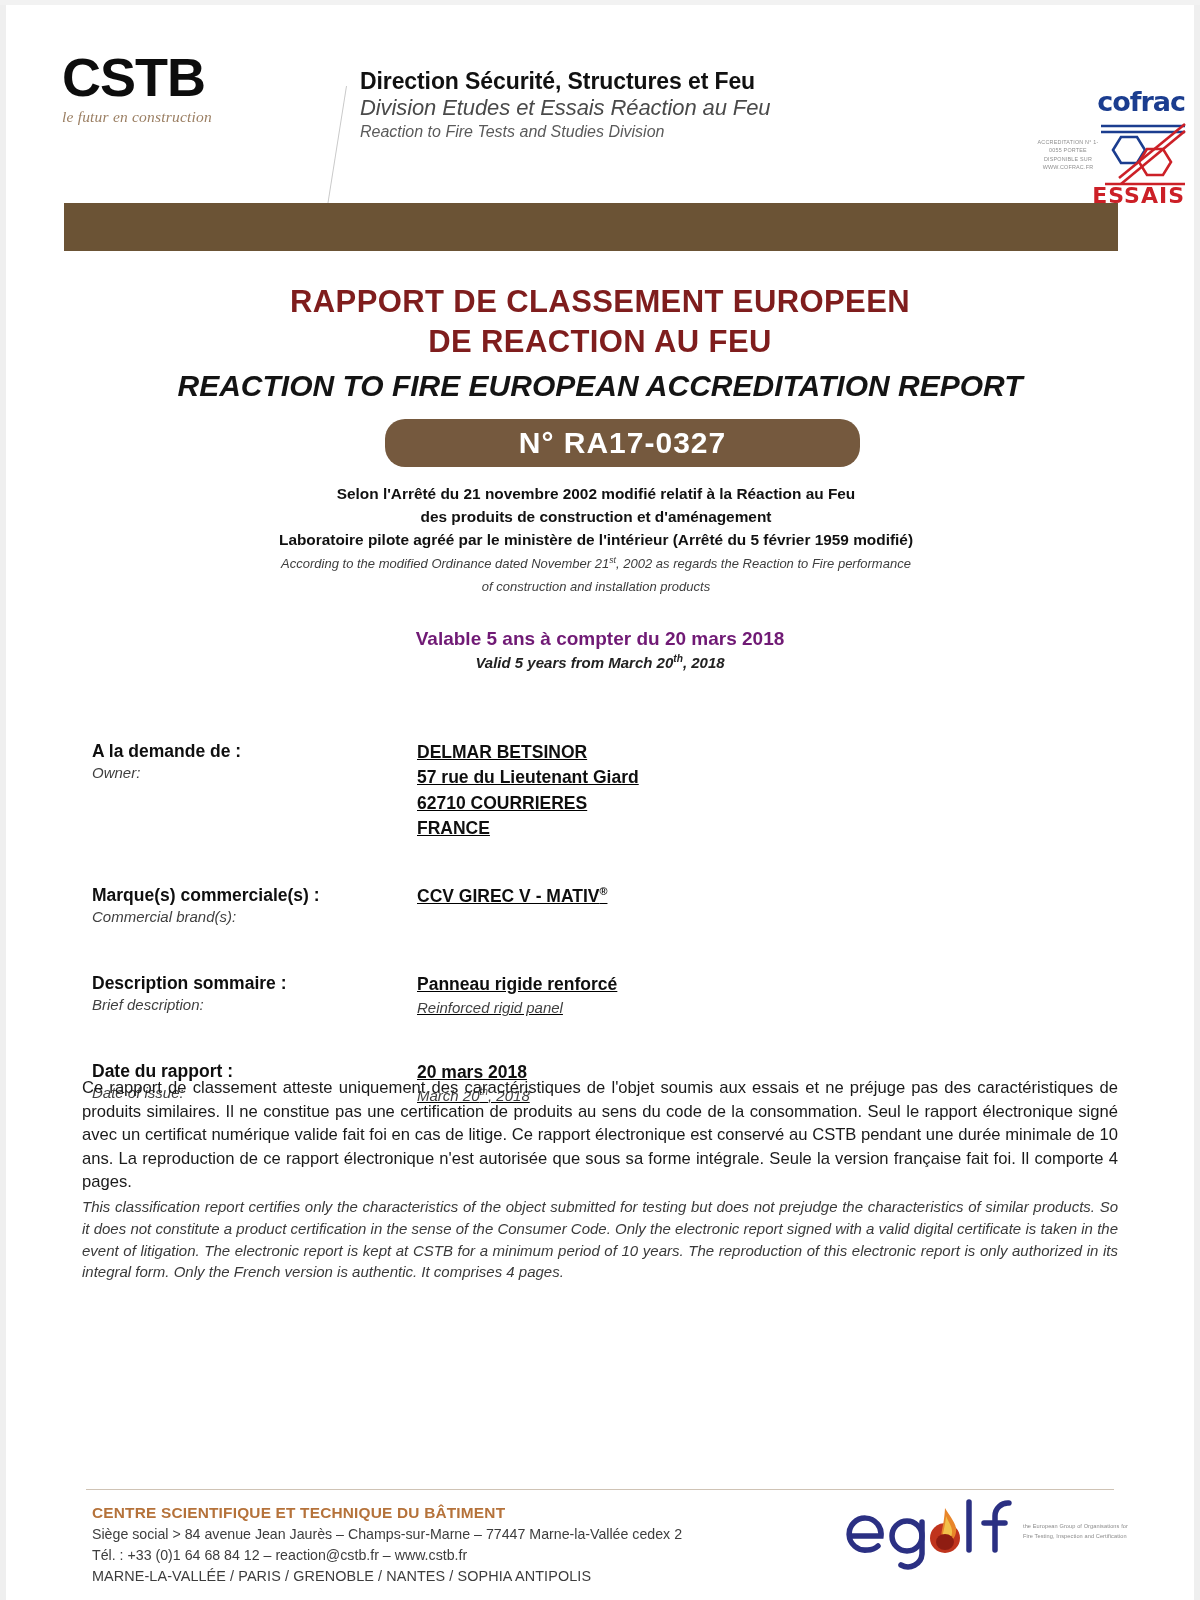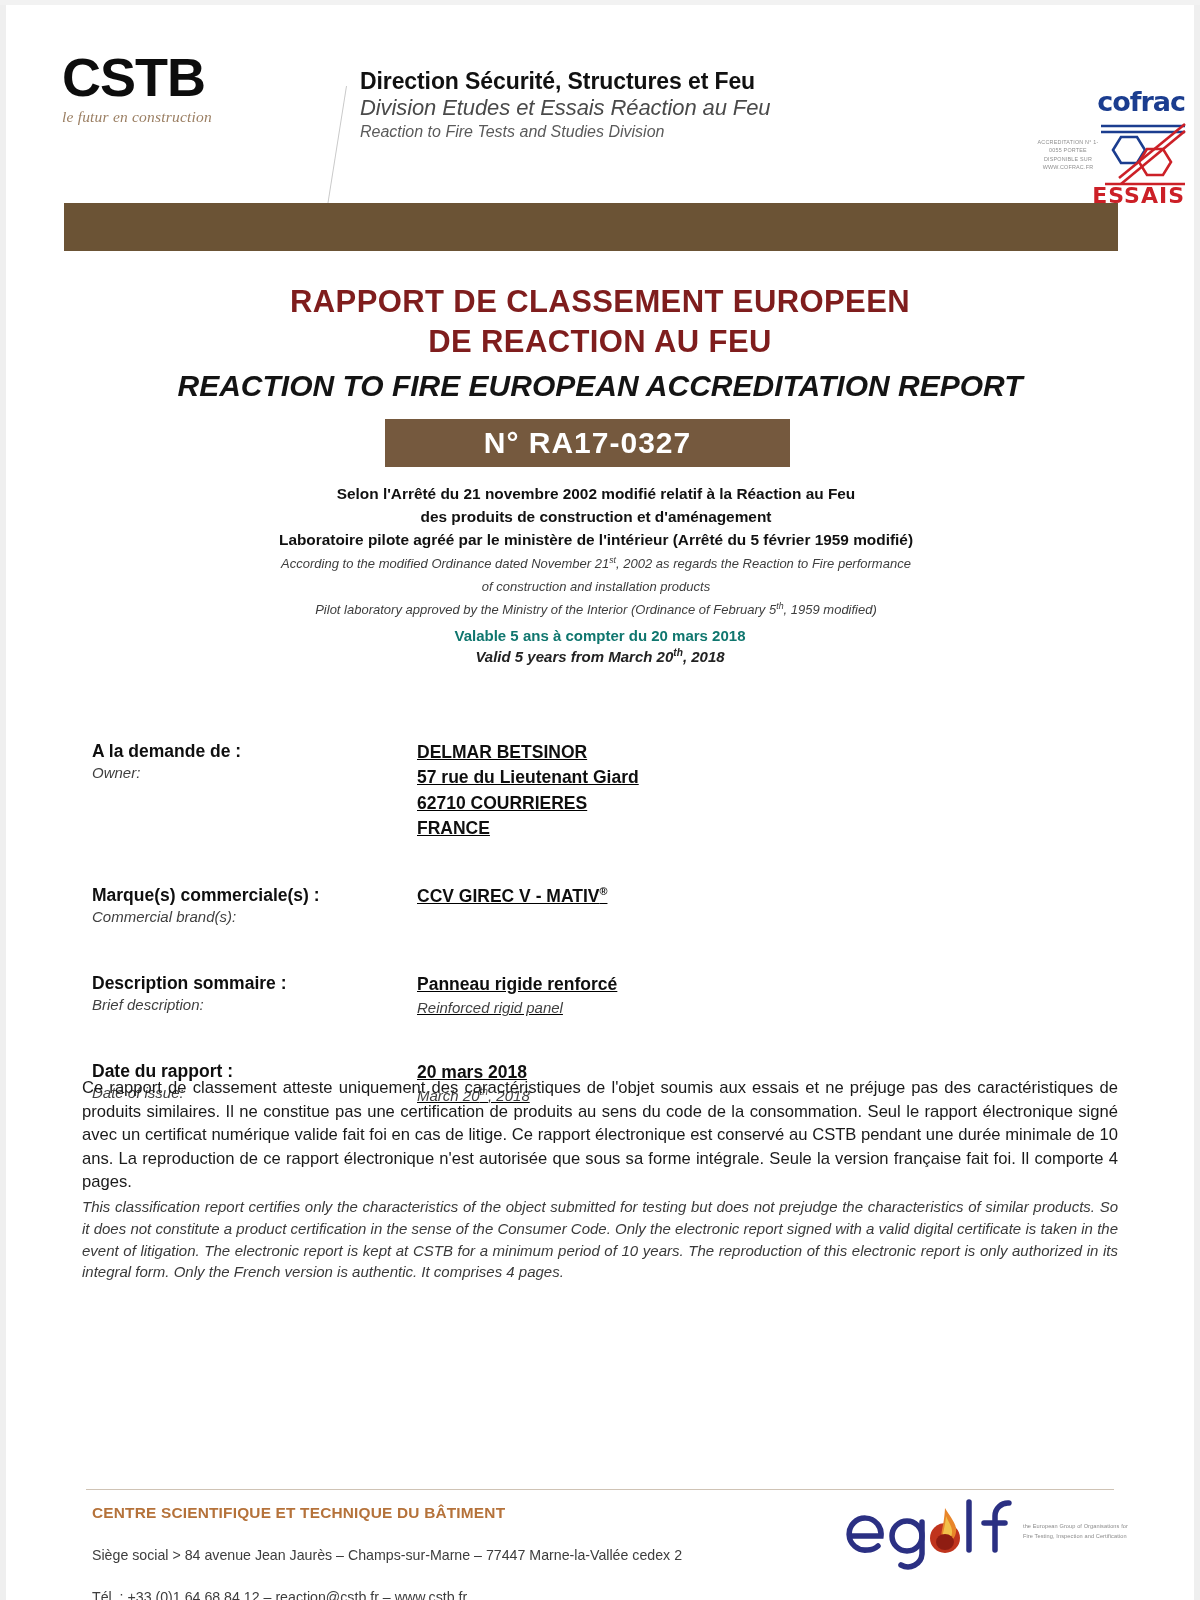--- a/index.html
+++ b/index.html
@@ -183,26 +183,27 @@
     color: #141414;
     letter-spacing: 0px;
     margin-top: 8px;
   }
 
   
   .refbox {
     position: absolute;
     left: 385px;
     top: 419px;
-    width: 405px;
+    width: 475px;
     height: 48px;
     background: #75593e;
     display: flex;
     align-items: center;
     justify-content: center;
+    border-radius: 20px;
   }
   .refbox-text {
     color: #ffffff;
     font-size: 30px;
     font-weight: bold;
     letter-spacing: 1px;
   }
 
   
   .legal {
@@ -228,23 +229,23 @@
   sup { font-size: 0.68em; vertical-align: super; }
 
   .validity {
     position: absolute;
     left: 100px;
     top: 626px;
     width: 1000px;
     text-align: center;
   }
   .validity-fr {
-    font-size: 15px;
-    font-weight: bold;
-    color: #0f766e;
+    font-size: 19px;
+    font-weight: bold;
+    color: #701a75;
     line-height: 1.35;
   }
   .validity-en {
     font-size: 15px;
     font-weight: bold;
     font-style: italic;
     color: #222;
     line-height: 1.35;
   }
 
@@ -340,21 +341,20 @@
     font-size: 15.4px;
     font-weight: bold;
     color: #b5723a;
     letter-spacing: 0.2px;
     line-height: 1.5;
   }
   .footer-line {
     font-size: 14.2px;
     color: #3d3d3d;
     line-height: 1.47;
-    margin-top: 21px;
   }
   .footer-cities {
     font-size: 14.4px;
     color: #3d3d3d;
     line-height: 1.5;
     letter-spacing: 0.1px;
   }
 
   
   .egolf {
@@ -437,23 +437,20 @@
   </div>
 
   <div class="legal">
     <div class="legal-fr">Selon l'Arrêté du 21 novembre 2002 modifié relatif à la Réaction au Feu</div>
     <div class="legal-fr">des produits de construction et d'aménagement</div>
     <div class="legal-fr">Laboratoire pilote agréé par le ministère de l'intérieur (Arrêté du 5 février 1959 modifié)</div>
     <div class="legal-en">
       <span>According to the modified Ordinance dated November 21</span><sup>st</sup><span>, 2002 as regards the Reaction to Fire performance</span>
     </div>
     <div class="legal-en">of construction and installation products</div>
-    <div class="legal-en">
-      <span>Pilot laboratory approved by the Ministry of the Interior (Ordinance of February 5</span><sup>th</sup><span>, 1959 modified)</span>
-    </div>
   </div>
 
   <div class="validity">
     <div class="validity-fr">Valable 5 ans à compter du 20 mars 2018</div>
     <div class="validity-en">
       <span>Valid 5 years from March 20</span><sup>th</sup><span>, 2018</span>
     </div>
   </div>
 
   <div class="details">

